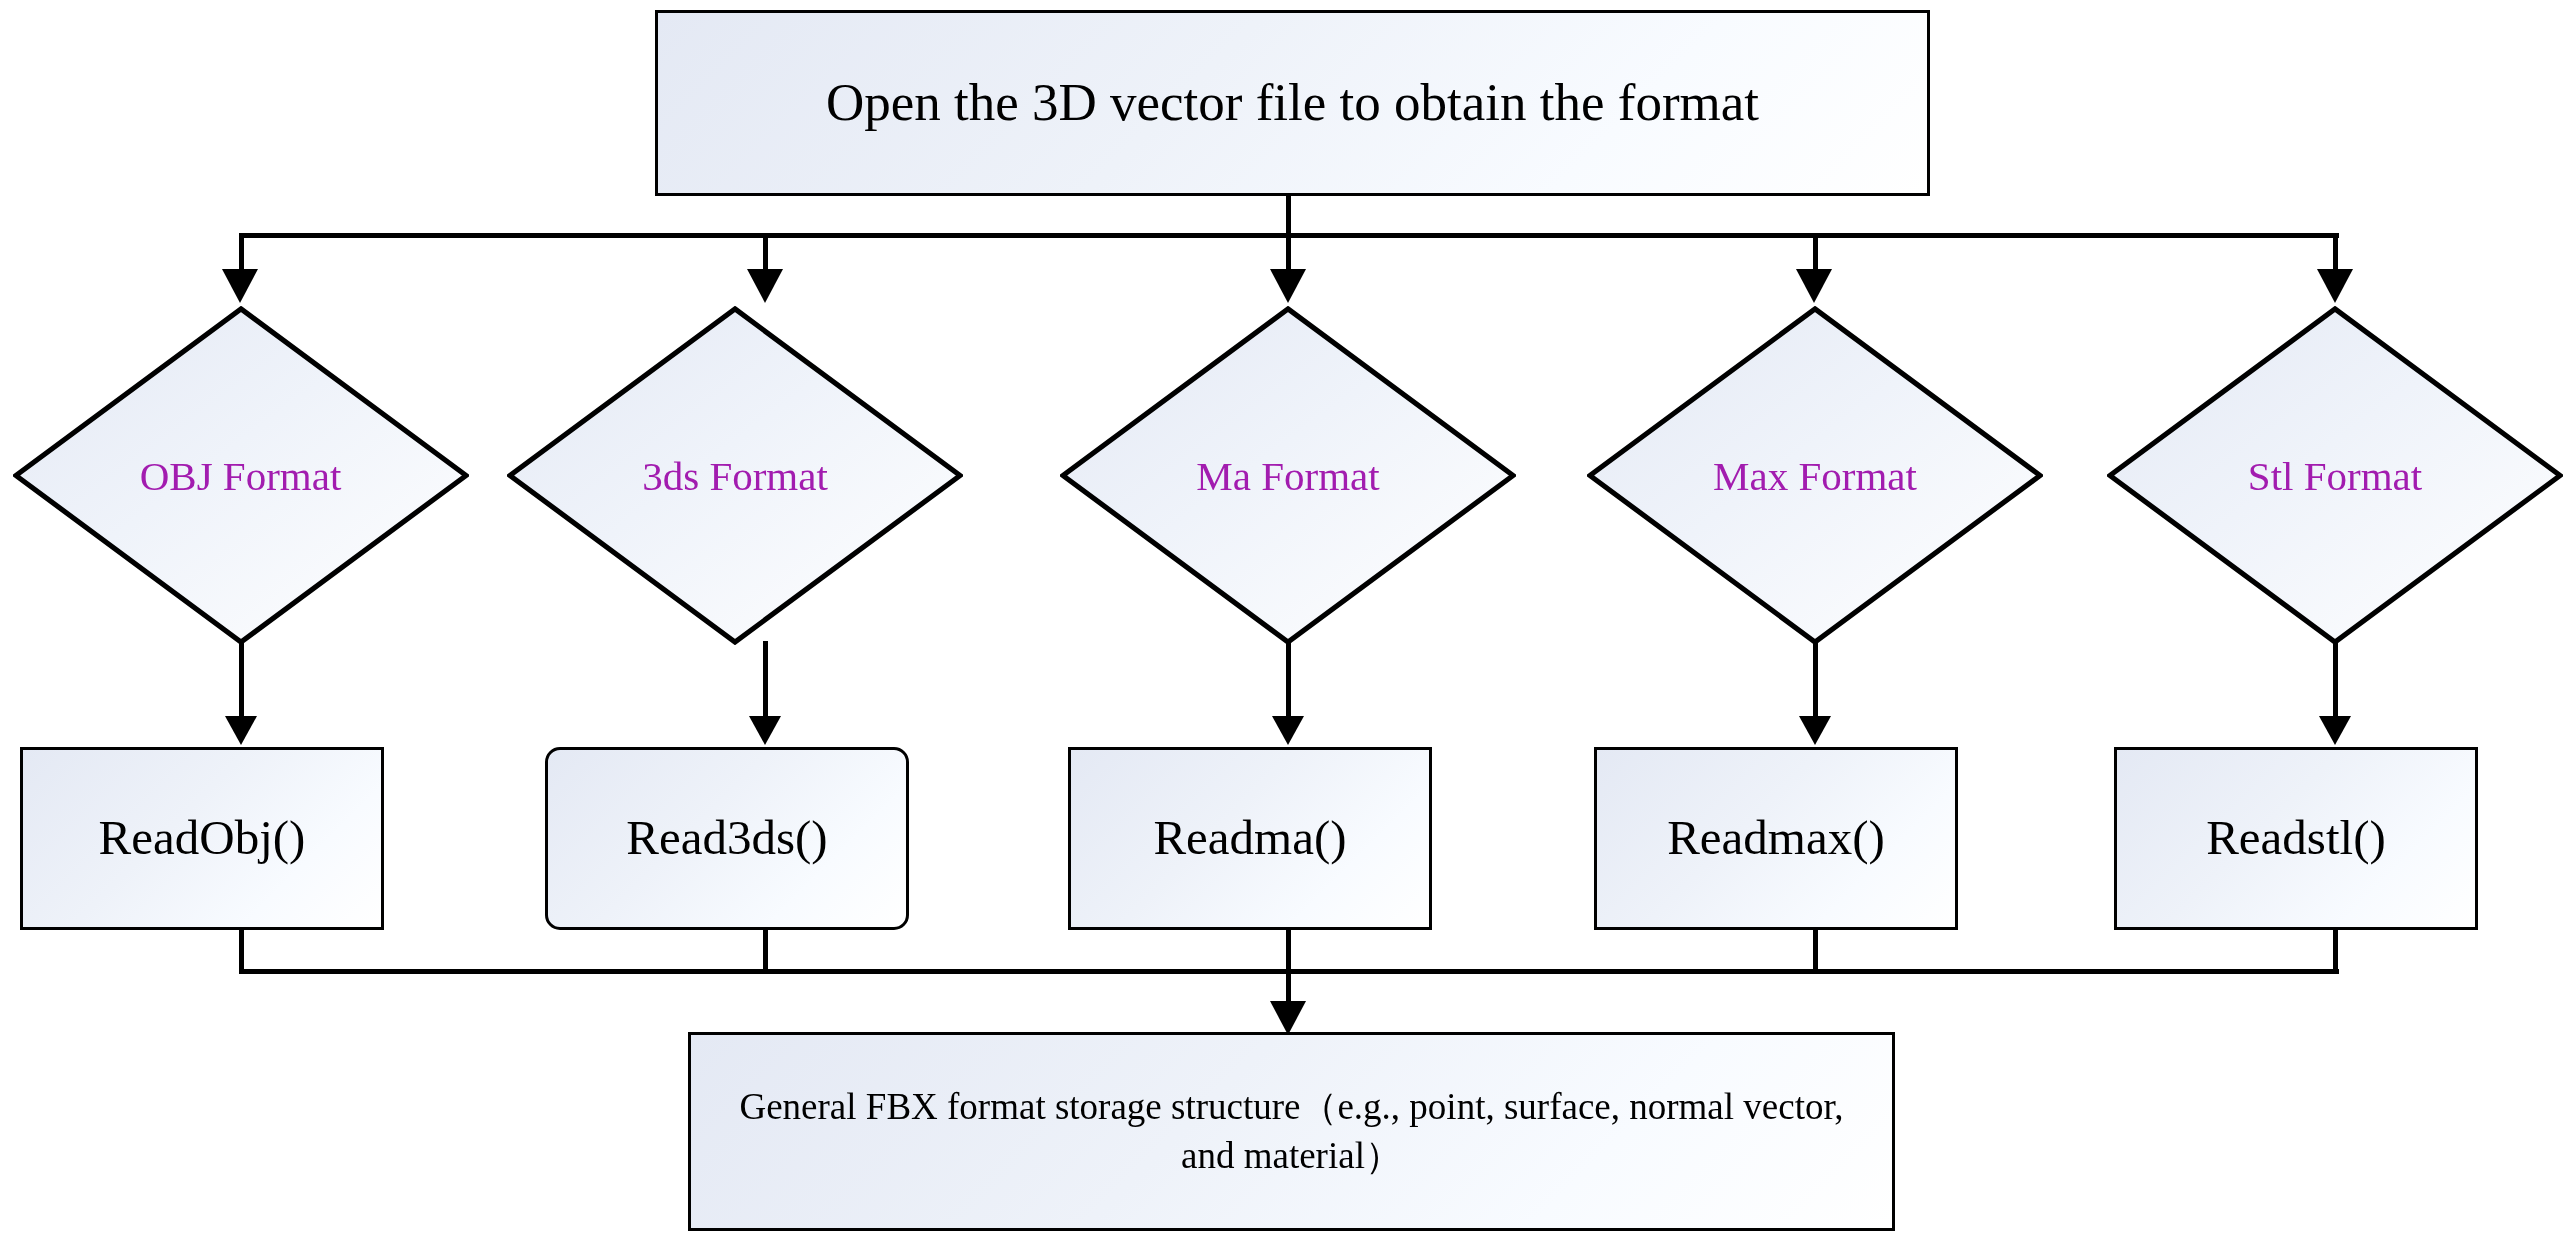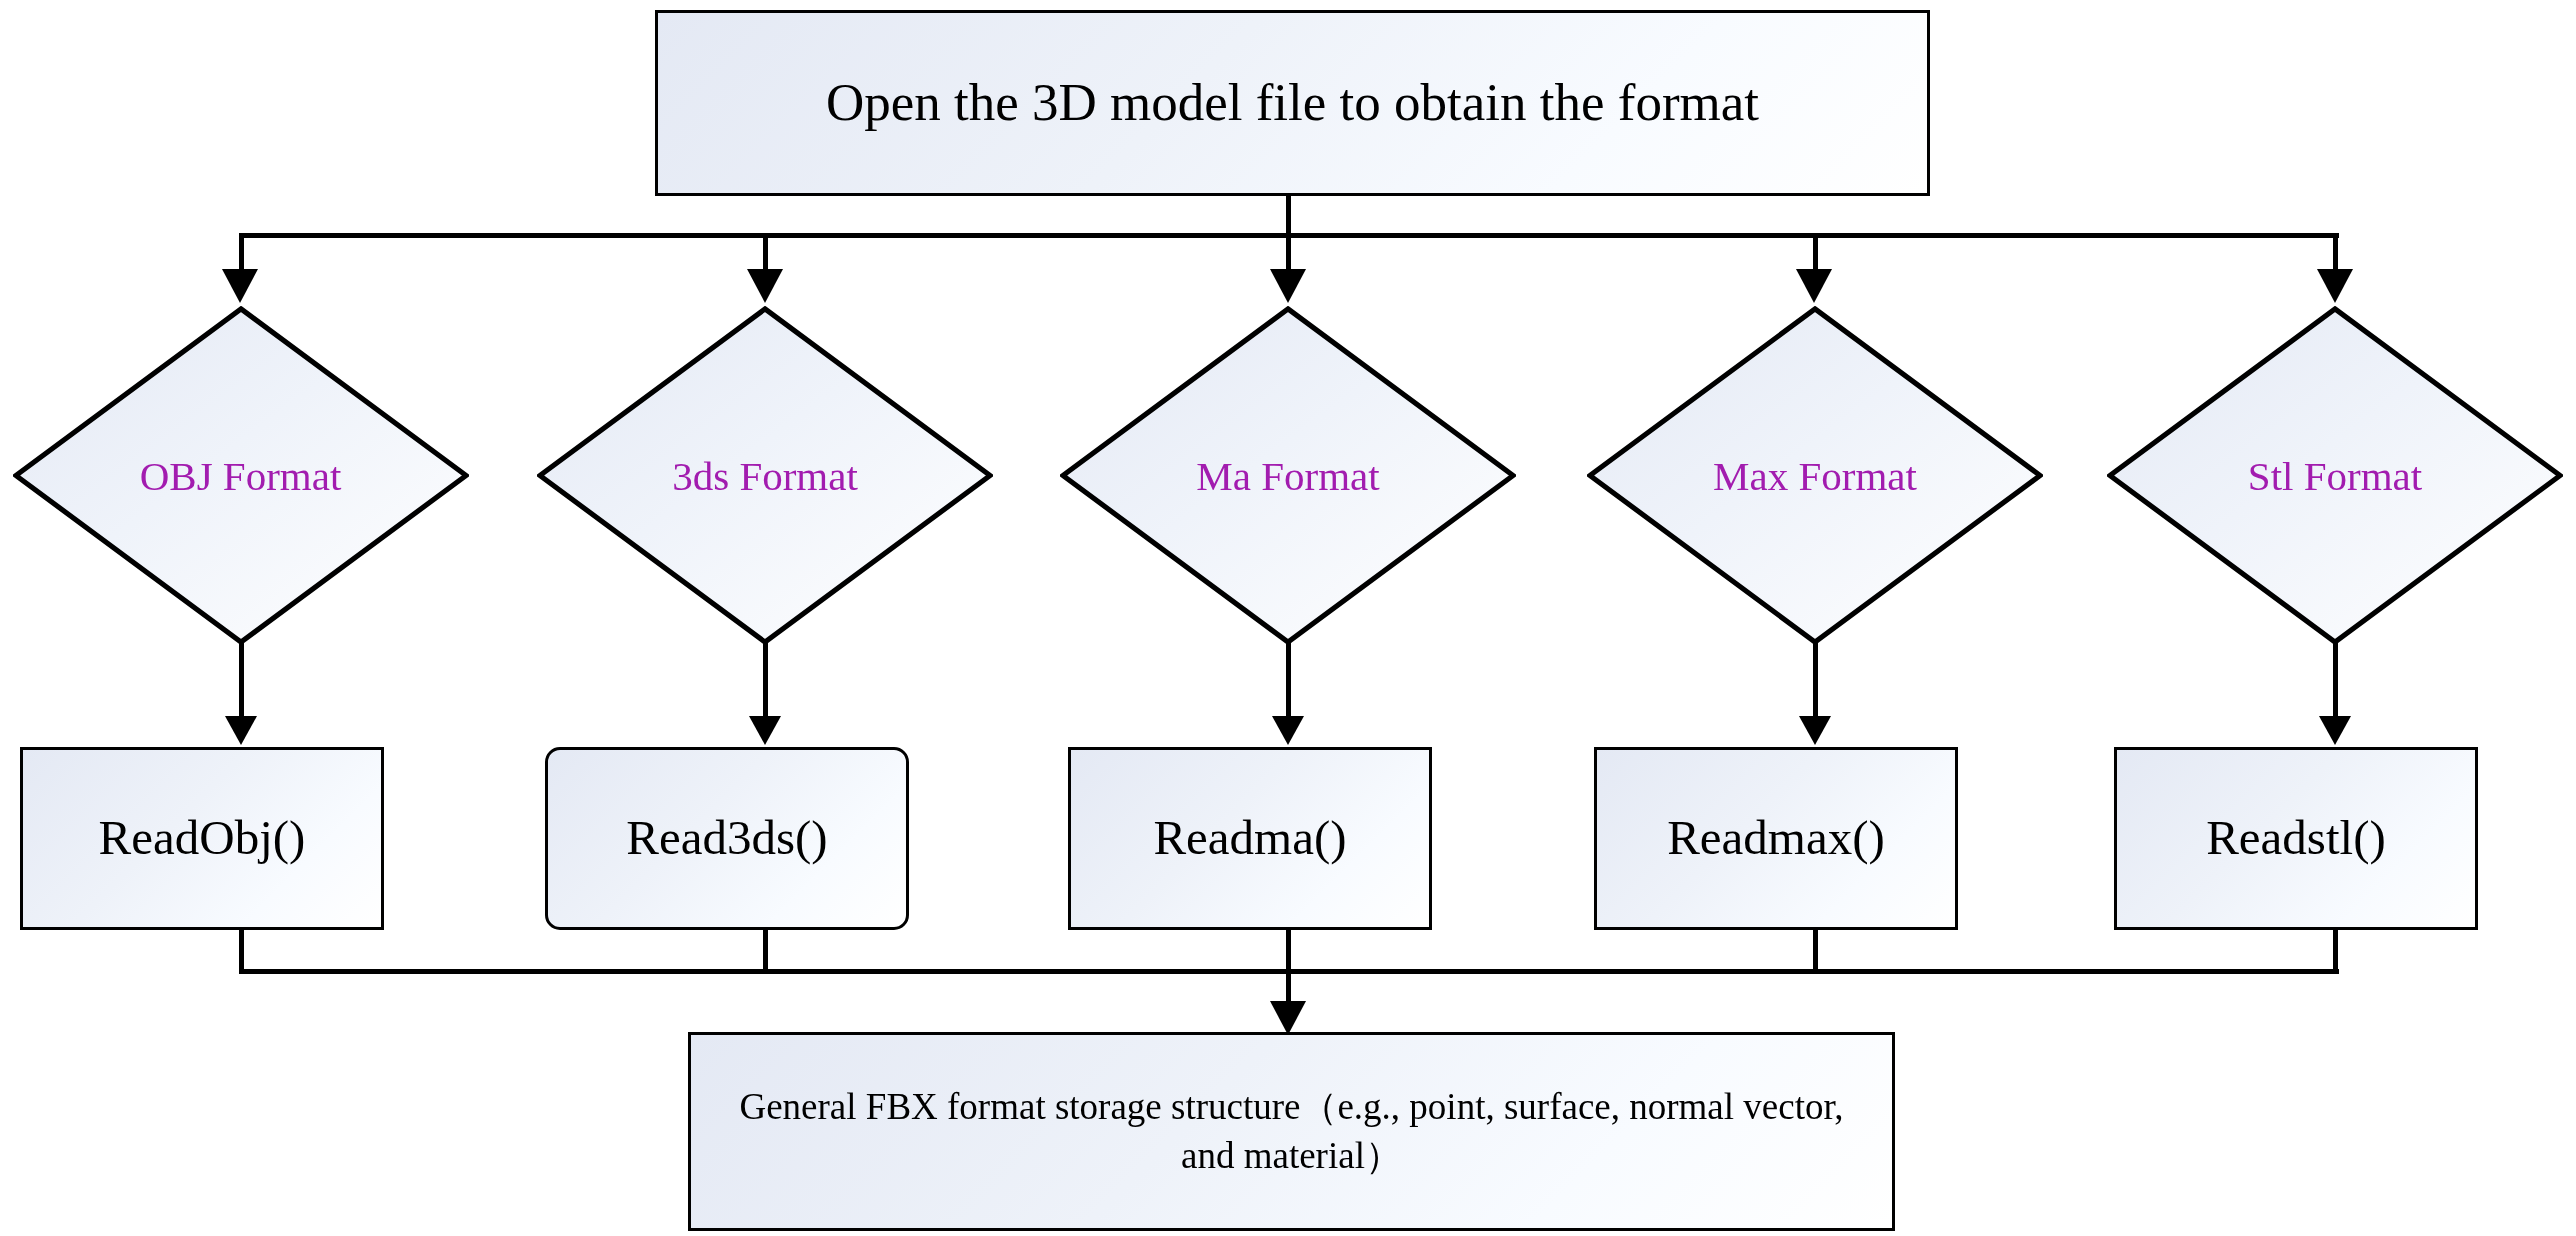--- a/index.html
+++ b/index.html
@@ -114,21 +114,21 @@
     border-right-width: 16px;
     border-top-width: 29.4px;
   }
 </style>
 </head>
 <body>
 
 <div id="canvas">
 
   <div class="node-box" id="box-open">
-    <span>Open the 3D model file to obtain the format</span>
+    <span>Open the 3D vector file to obtain the format</span>
   </div>
 
   <div class="vline" style="left:1286px; top:195px; height:41px;"></div>
   <div class="hline" style="left:239px; top:233px; width:2100px;"></div>
 
   <div class="vline" style="left:239px; top:233px; height:39px;"></div>
   <div class="arrow-down" style="left:222px; top:269px;"></div>
 
   <div class="vline" style="left:763px; top:233px; height:39px;"></div>
   <div class="arrow-down" style="left:747px; top:269px;"></div>
@@ -149,21 +149,21 @@
           <stop offset="0%" stop-color="#e4e9f4"></stop>
           <stop offset="45%" stop-color="#eff3fa"></stop>
           <stop offset="100%" stop-color="#ffffff"></stop>
         </linearGradient>
       </defs>
       <polygon points="310,4 616,230 310,456 4,230" fill="url(#g1)" stroke="#000000" stroke-width="7"></polygon>
     </svg>
     <div class="diamond-label">OBJ Format</div>
   </div>
 
-  <div class="diamond-wrap" style="left:537px;">
+  <div class="diamond-wrap" style="left:507px;">
     <svg viewBox="0 0 620 460" preserveAspectRatio="none">
       <defs>
         <linearGradient id="g2" x1="0" y1="0" x2="1" y2="1">
           <stop offset="0%" stop-color="#e4e9f4"></stop>
           <stop offset="45%" stop-color="#eff3fa"></stop>
           <stop offset="100%" stop-color="#ffffff"></stop>
         </linearGradient>
       </defs>
       <polygon points="310,4 616,230 310,456 4,230" fill="url(#g2)" stroke="#000000" stroke-width="7"></polygon>
     </svg>

